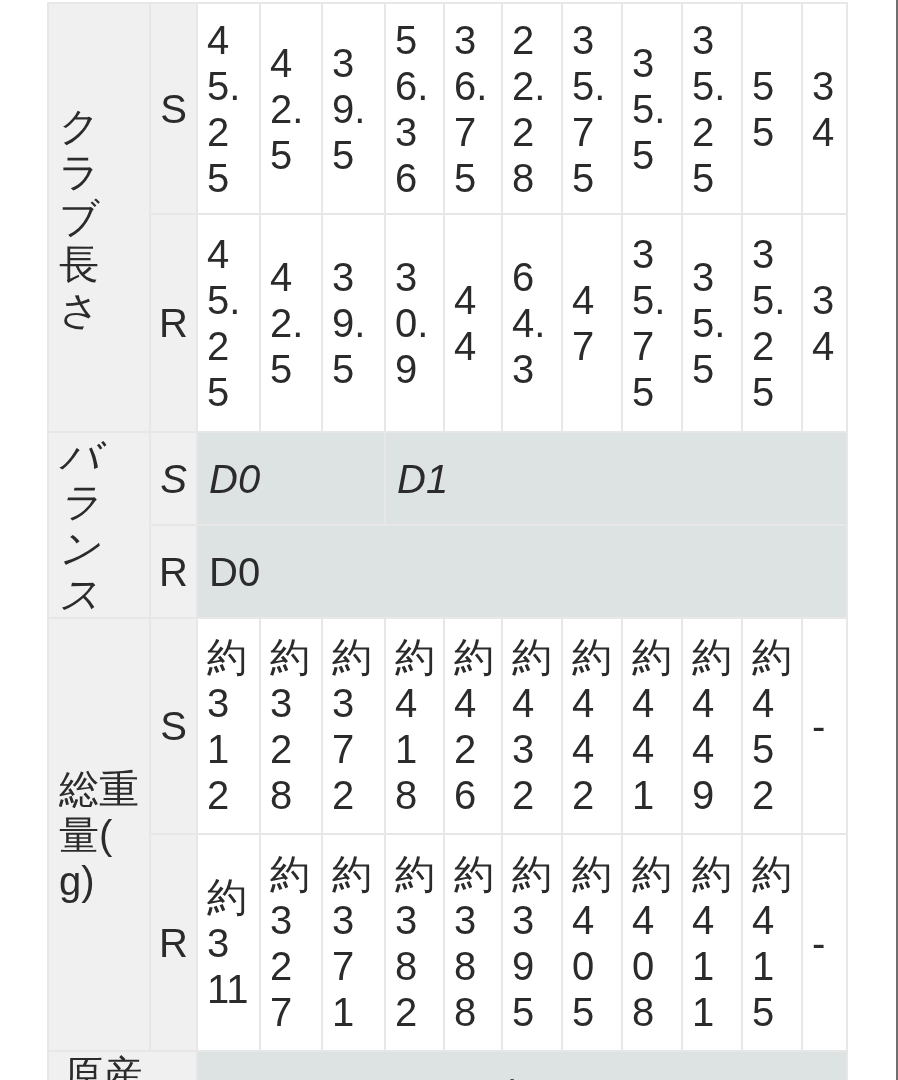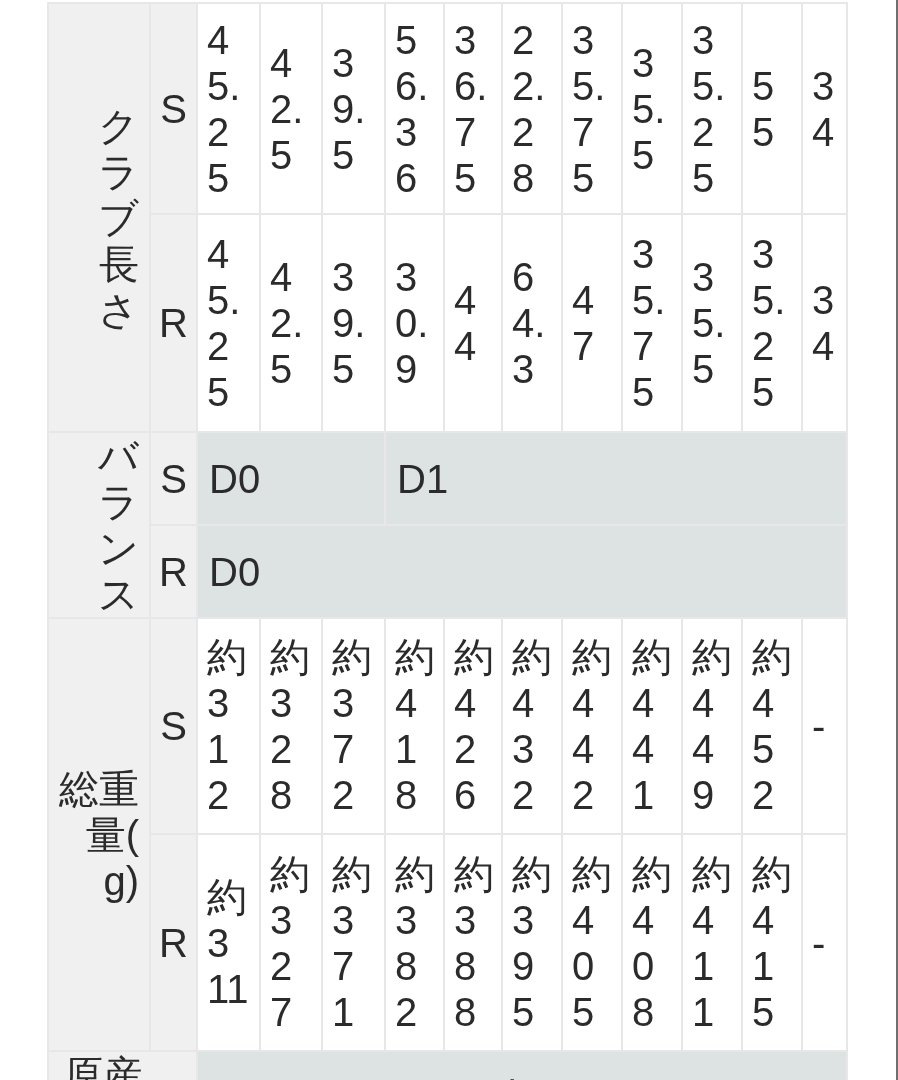--- a/index.html
+++ b/index.html
@@ -39,21 +39,21 @@
     line-height: 46px;
   }
   table.spec th, table.spec td {
     border: 2px solid #e7e7e7;
     vertical-align: middle;
     font-weight: 400;
     overflow: visible;
   }
   th.hdr {
     background: #f0f0f0;
-    text-align: right;
+    text-align: left;
     white-space: pre-line;
     padding: 0 10px;
   }
   th.hdr.left {
     text-align: left;
     padding: 0 14px;
     white-space: normal;
   }
   th.sub {
     background: #f0f0f0;
@@ -72,21 +72,21 @@
     text-align: left;
     padding: 12px 11px;
     word-break: normal;
     white-space: nowrap;
   }
   td.hl.bb { border-bottom-color: #e7e7e7; }
 
   
   tr.h-cl-s { height: 211px; }
   tr.h-cl-r { height: 218px; }
-  tr.h-ba-s { height: 71px;  }
+  tr.h-ba-s { height: 71px; font-style: italic;  }
   tr.h-ba-r { height: 70px;  }
   tr.h-wt-s { height: 216px; }
   tr.h-wt-r { height: 217px; }
   tr.h-or   { height: 64px;  }
 </style>
 </head>
 <body>
 
 <div class="page">
   <table class="spec">

